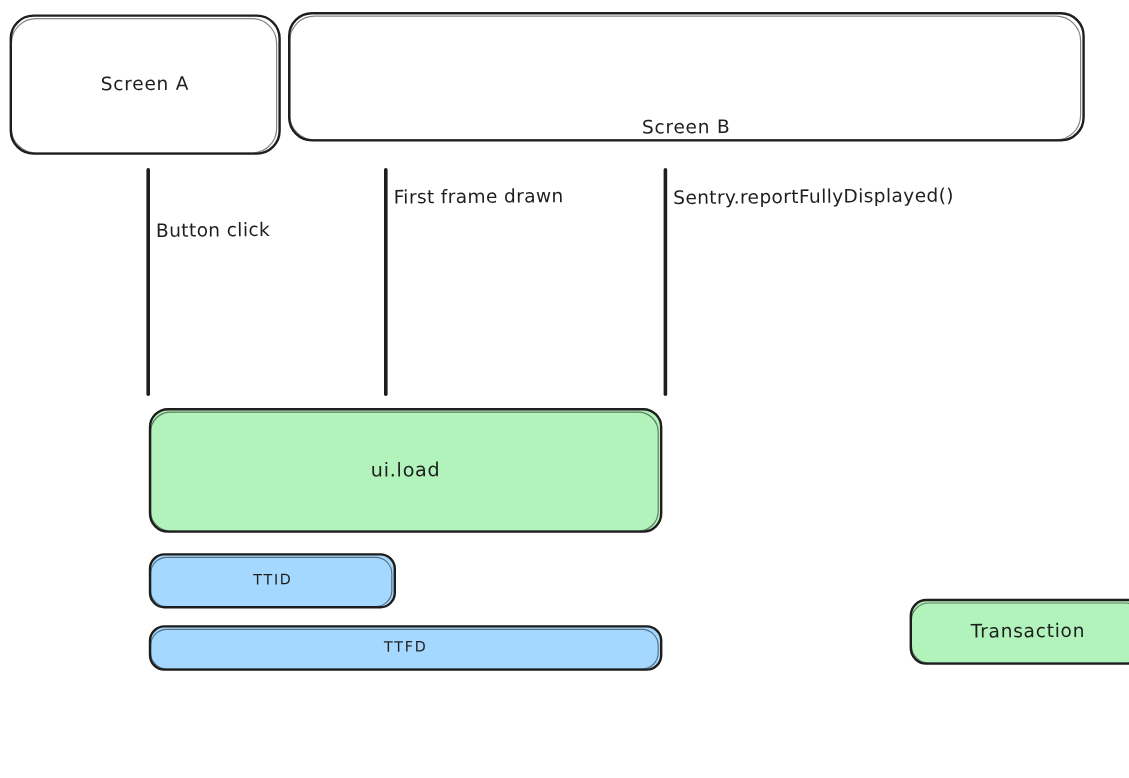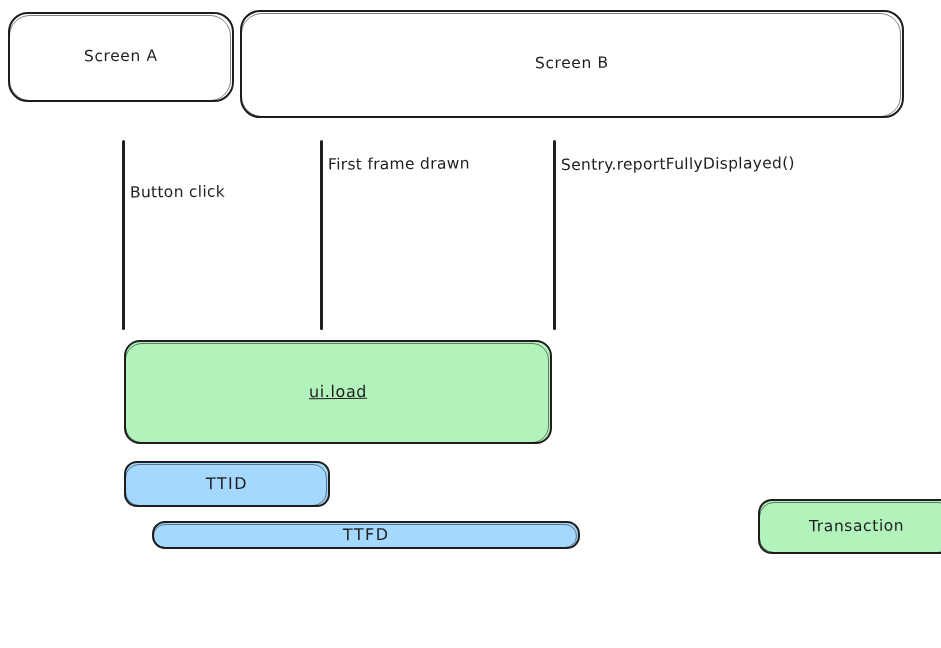--- a/index.html
+++ b/index.html
@@ -55,22 +55,22 @@
     transform: rotate(-0.35deg);
     white-space: nowrap;
   }
 
   
   .screen-box {
     background: #ffffff;
     border-radius: 20px;
   }
   .screen-box::after { border-radius: 21px; }
-  #screen-a { left: 8px;   top: 12px; width: 226px; height: 90px; }
-  #screen-b { left: 240px; top: 10px; width: 664px; height: 108px; }
+  #screen-a { left: 8px;   top: 12px; width: 226px; height: 117px; }
+  #screen-b { left: 240px; top: 10px; width: 664px; height: 108px; align-items: flex-end; }
   #screen-a .lbl, #screen-b .lbl { font-size: 15.5px; }
 
   
   .marker {
     position: absolute;
     width: 2.6px;
     background: #1e1e1e;
     border-radius: 2px;
   }
   #marker-1 { left: 122px; top: 140px; height: 190px; }
@@ -93,25 +93,25 @@
 
   
   .bar { border-radius: 16px; }
   .bar::after { border-radius: 17px; }
   .bar.green { background: #b2f2bb; }
   .bar.blue  { background: #a5d8ff; }
 
   #bar-ui-load { left: 124px; top: 340px; width: 428px; height: 104px; }
   #bar-ttid    { left: 124px; top: 461px; width: 206px; height: 46px;  border-radius: 13px; }
   #bar-ttid::after { border-radius: 14px; }
-  #bar-ttfd    { left: 124px; top: 521px; width: 428px; height: 28px;  border-radius: 13px; margin-left: 28px; }
+  #bar-ttfd    { left: 124px; top: 521px; width: 428px; height: 38px;  border-radius: 13px; }
   #bar-ttfd::after { border-radius: 14px; }
 
-  #bar-ui-load .lbl { font-size: 16px; text-decoration: underline; }
-  #bar-ttid .lbl, #bar-ttfd .lbl { font-size: 16px; letter-spacing: 1.4px; }
+  #bar-ui-load .lbl { font-size: 16px; }
+  #bar-ttid .lbl, #bar-ttfd .lbl { font-size: 12px; letter-spacing: 1.4px; }
 
   
   .legend-box { border-radius: 14px; }
   .legend-box::after { border-radius: 15px; }
   #legend-transaction { left: 758px; top: 499px; width: 198px; height: 55px; background: #b2f2bb; }
   #legend-span        { left: 758px; top: 572px; width: 170px; height: 55px; background: #a5d8ff; }
   #legend-transaction .lbl, #legend-span .lbl { font-size: 15.5px; }
 </style>
 </head>
 <body>

